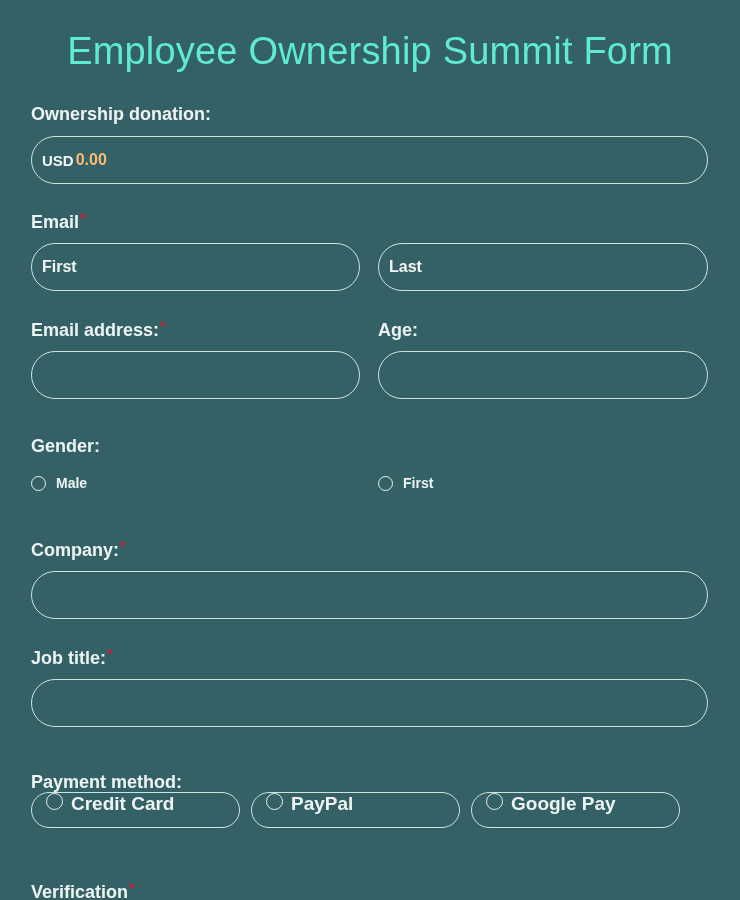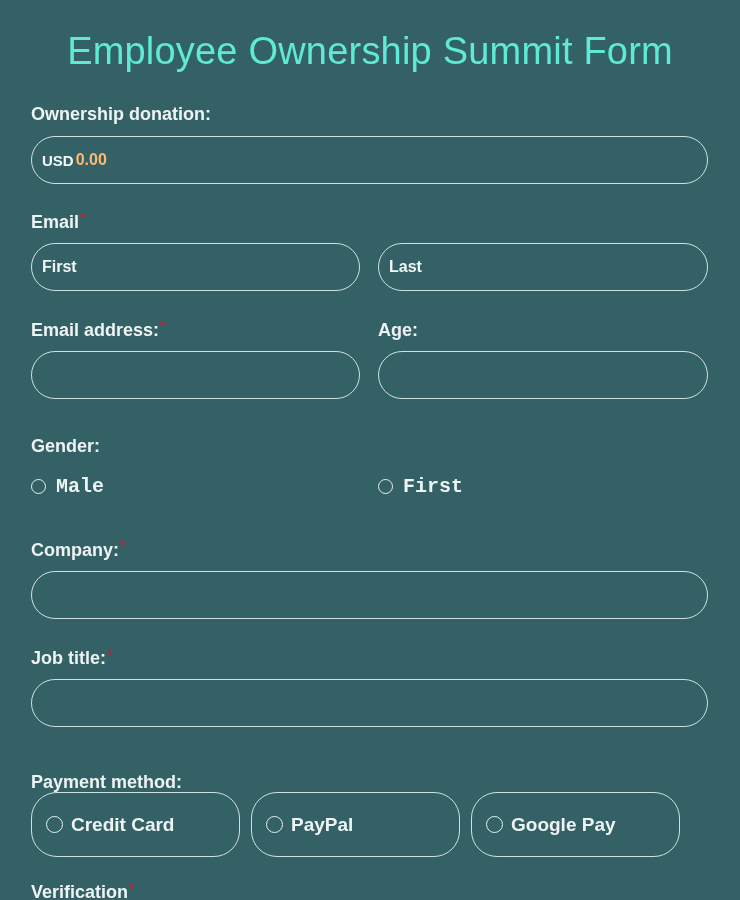--- a/index.html
+++ b/index.html
@@ -25,31 +25,31 @@
       background: transparent; display: flex; align-items: center;
       padding: 0 10px; font-size: 16px; font-weight: bold; color: #f2f6f6;
     }
     .field input {
       background: transparent; border: none; outline: none; color: #fdba74;
       font: inherit; width: 100%; padding: 0;
     }
     .field input::placeholder { color: #f2f6f6; opacity: 1; }
     .prefix { margin-right: 2px; font-size: 15px; }
     .radio {
-      position: absolute; display: flex; align-items: center; font-size: 20px;
-      font-weight: bold; color: #eef3f3; cursor: pointer; font-family: Liberation Mono, monospace;
+      position: absolute; display: flex; align-items: center; font-size: 14px;
+      font-weight: bold; color: #eef3f3; cursor: pointer;
     }
     .circle {
       width: 15px; height: 15px; border: 1.3px solid #e8f0f0; border-radius: 50%;
       box-sizing: border-box; margin-right: 10px; display: inline-block;
     }
     .pill {
-      position: absolute; box-sizing: border-box; height: 65px; top: 792px;
+      position: absolute; box-sizing: border-box; height: 36px; top: 792px;
       border: 1.5px solid #cfe2e2; border-radius: 26px;
-      display: flex; align-items: center; padding-left: 14px;
+      display: flex; align-items: flex-start; padding-left: 14px;
       font-size: 19px; font-weight: bold; color: #eef3f3; cursor: pointer;
     }
     .pill .circle { width: 17px; height: 17px; margin-right: 8px; }
   </style>
 </head>
 <body>
 
 <div class="page">
   <h1>Employee Ownership Summit Form</h1>
 

